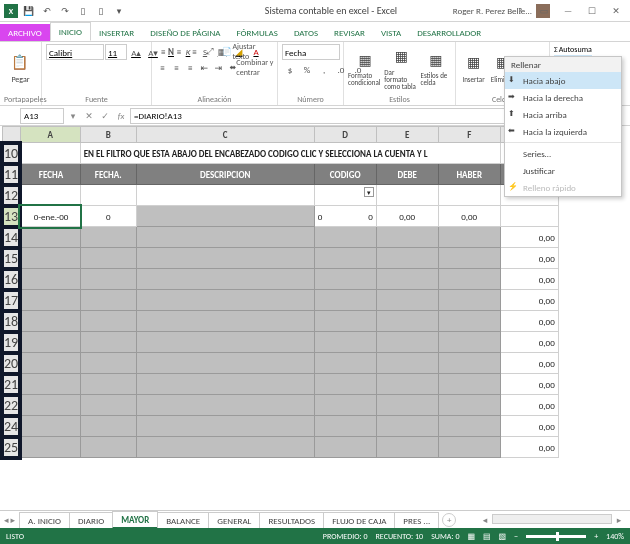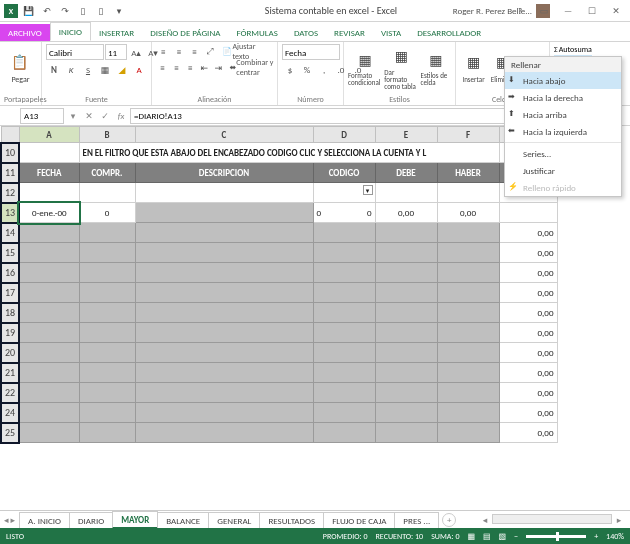--- a/index.html
+++ b/index.html
@@ -46,21 +46,21 @@
   
   .fbarrow { height:20px; border-bottom:1px solid #d4d4d4; display:flex; align-items:center; font-size:9px; padding:0 20px; gap:2px;text-align:center;}
   .namebox { width:44px; height:16px; border:1px solid #ccc; padding:0 3px; display:flex; align-items:center; font-size:9px;}
   .fbarbtn { width:14px; height:14px; display:flex;align-items:center;justify-content:center;color:#888; }
   .fbar { flex:1; height:16px; border:1px solid #ccc; padding:0 3px; display:flex; align-items:center; background:#fff;}
 
   
   .gridwrap { position:relative; height:364px; overflow:hidden; background:#fff; }
   table.grid { border-collapse:collapse; table-layout:fixed; }
   .colhdr td, .colhdr th { background:#e6e6e6; border:1px solid #c0c0c0; text-align:center; font-size:9px; color:#444; height:16px; }
-  .rowhdr { background:#e6e6e6; border:2px solid #0f172a; text-align:center; font-size:10px; color:#444; width:18px;}
+  .rowhdr { background:#e6e6e6; border:4px solid #0f172a; text-align:center; font-size:14px; color:#444; width:18px;}
   .cell { border:1px solid #d0d0d0; height:20px; font-size:9px; padding:0 3px; color:#222; }
   .cell.center { text-align:center; }
   .cell.right { text-align:right; }
   .cell.dark { background:#808080; color:#fff; font-weight:bold; text-align:center; border-color:#666;}
   .cell.gray { background:#bfbfbf; border-color:#9a9a9a;}
   .cell.white { background:#fff; }
   .cell.bold { font-weight:bold; }
   tr.sel .rowhdr { background:#d5e3c0; }
   .colhdr .sel { background:#d5e3c0; }
 
@@ -125,21 +125,21 @@
     <div class="gbody">
       <div class="bigbtn">
         <div class="icn">📋</div>
         <span>Pegar</span>
       </div>
     </div>
     <div class="glabel">Portapapeles</div>
   </div>
 
   <div class="group" style="width:110px">
-    <div class="gbody" style="flex-direction:column;gap:2px;">
+    <div class="gbody" style="flex-direction:row;gap:2px;text-decoration:underline;">
       <div class="fontrow">
         <div class="fontsel" style="width:58px">
             <span>Calibri</span>
           </div>
         <div class="fontsel" style="width:22px">
             <span>11</span>
           </div>
         <div class="smallbtn">A▴</div>
         <div class="smallbtn">A▾</div>
       </div>
@@ -304,21 +304,21 @@
         </tr>
         <tr>
           <td class="rowhdr">10</td>
           <td class="cell white"></td>
           <td class="cell white bold" colspan="5" style="white-space:nowrap;overflow:visible">EN EL FILTRO QUE ESTA ABAJO DEL ENCABEZADO CODIGO CLIC Y SELECCIONA LA CUENTA  Y L</td>
           <td class="cell white bold" style="text-align:right">ESENTAR MA</td>
         </tr>
         <tr>
           <td class="rowhdr">11</td>
           <td class="cell dark">FECHA</td>
-          <td class="cell dark">COMPR.</td>
+          <td class="cell dark">FECHA.</td>
           <td class="cell dark">DESCRIPCION</td>
           <td class="cell dark">CODIGO</td>
           <td class="cell dark">DEBE</td>
           <td class="cell dark">HABER</td>
           <td class="cell dark">SAL</td>
         </tr>
         <tr>
           <td class="rowhdr">12</td>
           <td class="cell white"></td>
           <td class="cell white"></td>

